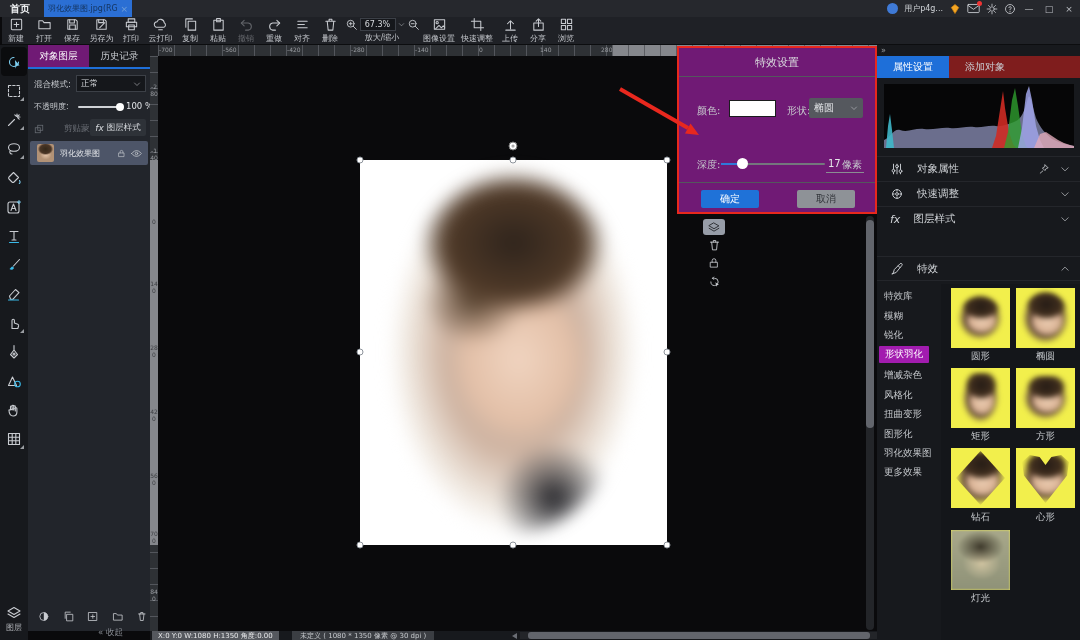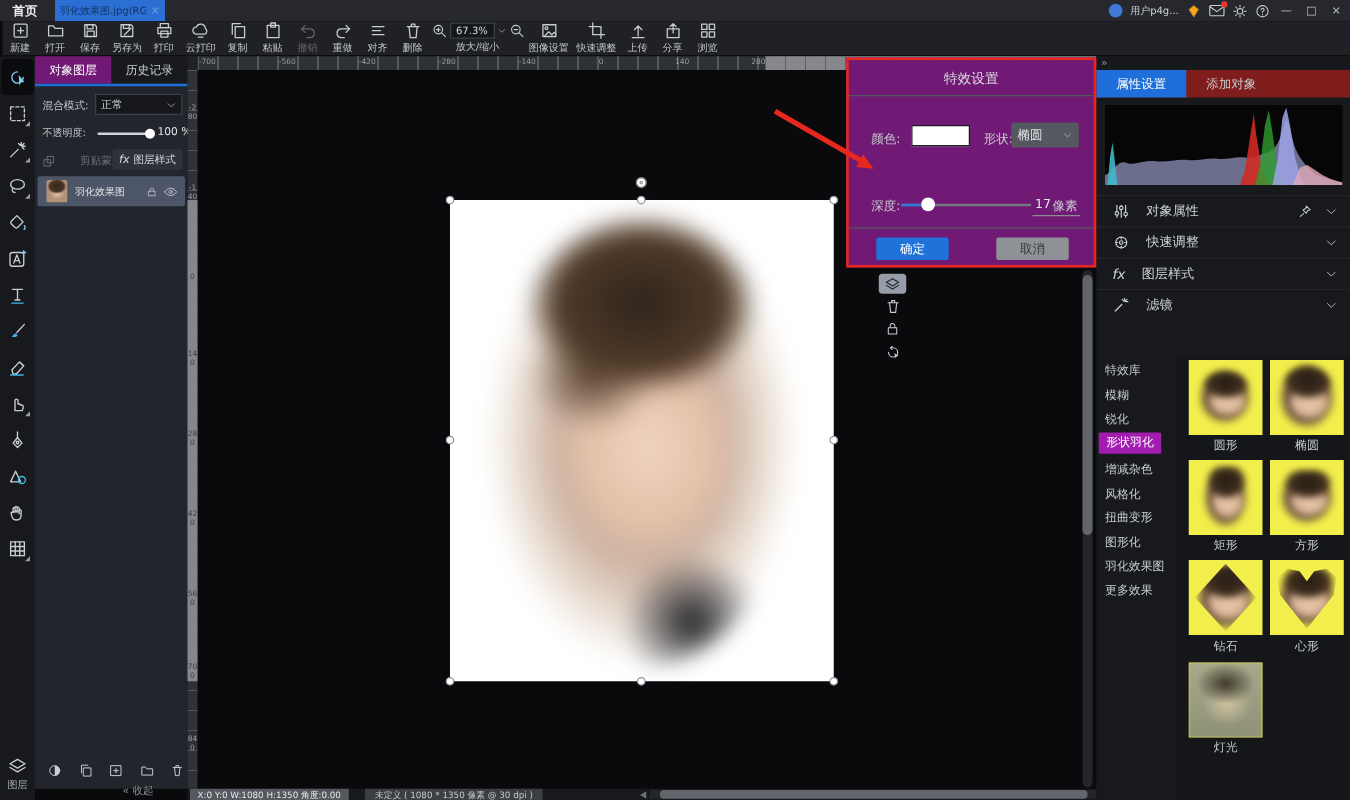--- a/index.html
+++ b/index.html
@@ -620,27 +620,28 @@
           <path d="M3 6l5 5 5-5"></path>
         </svg>
     </div>
     <div class="sec" style="top:161px">
       <span class="si" style="font-style:italic;font-size:11px;color:#ced1d5">fx</span>
       <span class="st tx">图层样式</span>
       <svg class="ic chev" width="10" height="10" viewBox="0 0 16 16">
           <path d="M3 6l5 5 5-5"></path>
         </svg>
     </div>
-    <div class="sec" style="top:186px">
+    <div class="sec" style="top:211px;border-bottom:1px solid #24262b">
       <svg class="ic si" width="14" height="14" viewBox="0 0 16 16">
-          <path d="M8.5 7.5l-6 6M11 2v2.2M14 5h-2.2M13.2 2.8l-1.6 1.6M8.8 2.8l1.6 1.6"></path>
-        </svg>
-      <span class="st tx">滤镜</span>
+          <path d="M2.5 13.5l4.5-1.5L13.5 4a1.4 1.4 0 00-2-2L5 8.5 3.5 13z"></path>
+          <path d="M9.5 4.5l2 2"></path>
+        </svg>
+      <span class="st tx">特效</span>
       <svg class="ic chev" width="10" height="10" viewBox="0 0 16 16">
-          <path d="M3 6l5 5 5-5"></path>
+          <path d="M3 10l5-5 5 5"></path>
         </svg>
     </div>
     <div class="fxarea"></div>
 
     <div class="cat tx" style="top:245px">特效库</div>
     <div class="cat tx" style="top:265px">模糊</div>
     <div class="cat tx" style="top:284px">锐化</div>
     <div class="cat on tx" style="top:301px">形状羽化</div>
     <div class="cat tx" style="top:324px">增减杂色</div>
     <div class="cat tx" style="top:344px">风格化</div>

